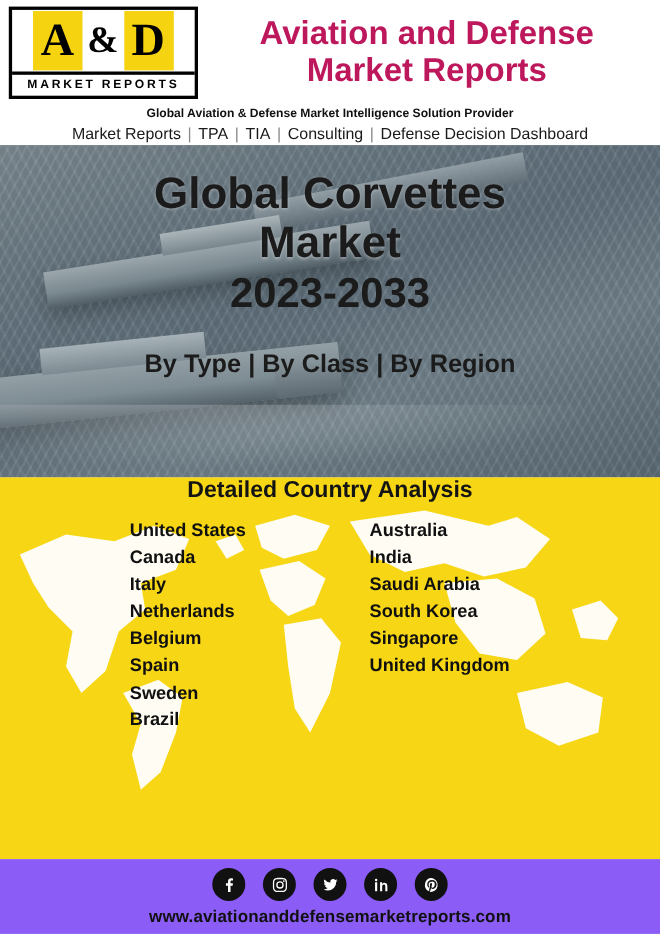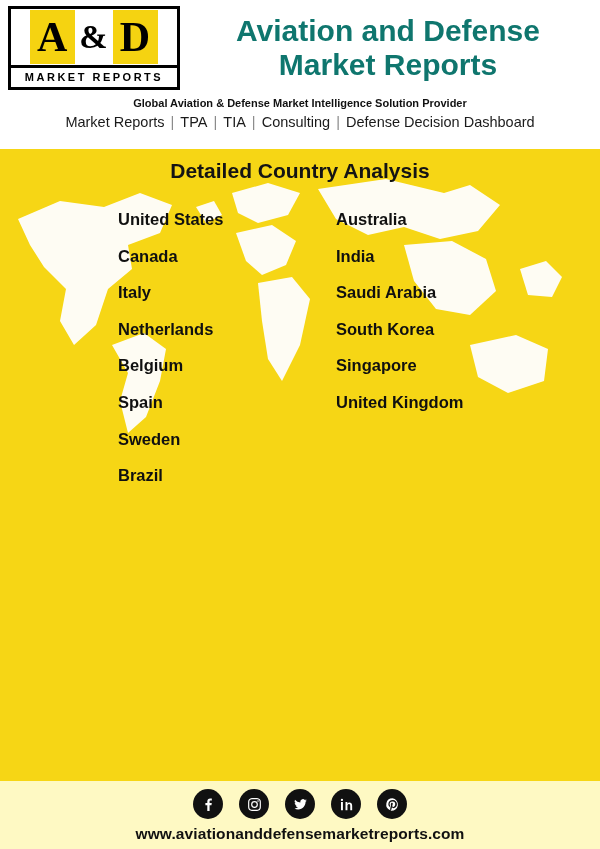--- a/index.html
+++ b/index.html
@@ -68,36 +68,36 @@
     font-weight: bold;
     padding: 3px 0 4px 0;
     color: #000;
   }
   .header-title {
     flex: 1 1 auto;
     text-align: center;
     font-size: 30px;
     font-weight: bold;
     line-height: 1.12;
-    color: #0f766e;
+    color: #be185d;
     padding-left: 4px;
   }
   .tagline {
     text-align: center;
     font-size: 11px;
     font-weight: bold;
     color: #111;
     margin-top: 7px;
   }
   .navline {
     text-align: center;
     font-size: 14.5px;
     color: #1a1a1a;
     margin-top: 5px;
-    margin-bottom: 19px;
+    margin-bottom: 2px;
   }
   .navline .sep { color: #888; padding: 0 2px; }
 
   
   .hero {
     position: relative;
     height: 302px;
     overflow: hidden;
     background: #6d7c84;
   }
@@ -205,47 +205,45 @@
     opacity: .95;
     pointer-events: none;
   }
   .country-title {
     position: relative;
     z-index: 3;
     text-align: center;
     font-size: 21px;
     font-weight: bold;
     color: #141414;
-    padding-top: 10px;
   }
   .country-cols {
     position: relative;
     z-index: 3;
     display: flex;
     padding: 12px 0 0 0;
   }
   .col {
     flex: 1 1 50%;
   }
   .col-left { padding-left: 118px; }
   .col-right { padding-left: 36px; }
   .country {
     font-size: 16.5px;
     font-weight: bold;
     color: #101010;
     line-height: 24.6px;
     white-space: nowrap;
-    margin-top: 12px;
   }
 
   
   .footer {
     position: relative;
     z-index: 4;
-    background: #fef9c3;
+    background: #8b5cf6;
     padding: 8px 0 6px 0;
   }
   .socials {
     display: flex;
     justify-content: center;
     gap: 16px;
     margin-bottom: 6px;
   }
   .social {
     width: 30px; height: 30px;
@@ -284,20 +282,33 @@
         <div>Aviation and Defense</div>
         <div>Market Reports</div>
       </div>
     </div>
     <div class="tagline">Global Aviation &amp; Defense Market Intelligence Solution Provider</div>
     <div class="navline">
       <span>Market Reports</span><span class="sep"> | </span><span>TPA</span><span class="sep"> | </span><span>TIA</span><span class="sep"> | </span><span>Consulting</span><span class="sep"> | </span><span>Defense Decision Dashboard</span>
     </div>
   </div>
 
+  <div class="hero">
+    <div class="sea"></div>
+    <div class="ship-c"></div>
+    <div class="ship-b"></div>
+    <div class="ship-a"></div>
+    <div class="wake"></div>
+    <div class="hero-text">
+      <div class="hero-title">Global Corvettes</div>
+      <div class="hero-title">Market</div>
+      <div class="hero-years">2023-2033</div>
+      <div class="hero-sub">By Type  |  By Class  |  By Region</div>
+    </div>
+  </div>
 
   <div class="body-yellow">
     <svg class="map" viewBox="0 0 600 300" preserveAspectRatio="none">
       <g fill="#ffffff">
         <path d="M18,70 L60,52 L104,58 L140,44 L172,56 L160,84 L128,96 L132,120 L108,140 L96,176 L74,196 L60,172 L66,140 L44,118 L30,96 Z"></path>
         <path d="M112,196 L144,184 L166,200 L160,232 L146,268 L128,284 L120,252 L128,224 Z"></path>
         <path d="M232,44 L268,34 L300,44 L288,66 L258,74 L238,64 Z"></path>
         <path d="M236,84 L272,76 L296,92 L286,116 L262,126 L246,112 Z"></path>
         <path d="M258,134 L292,128 L310,150 L300,196 L282,232 L268,210 L262,172 Z"></path>
         <path d="M318,40 L386,30 L444,44 L470,36 L500,56 L478,82 L440,90 L404,78 L368,86 L336,70 Z"></path>

